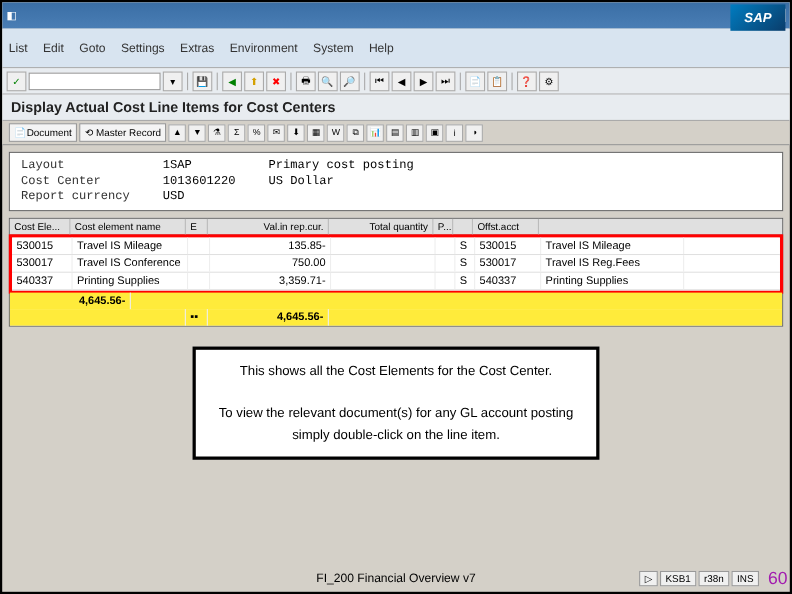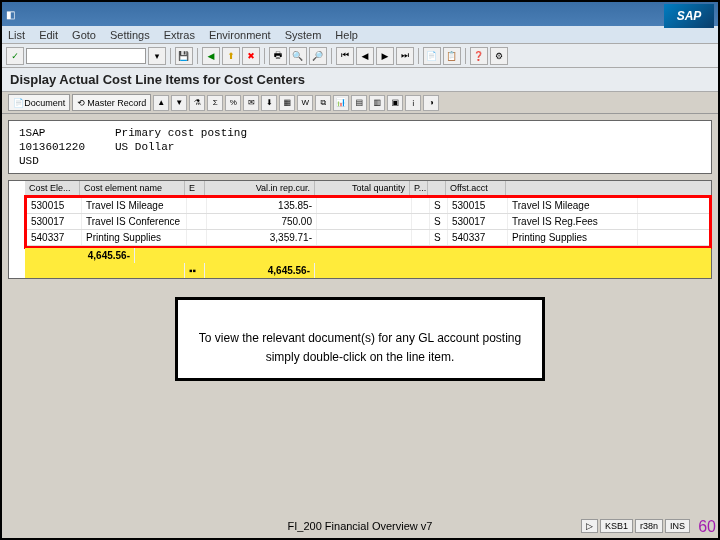--- a/index.html
+++ b/index.html
@@ -1,33 +1,33 @@
 <!DOCTYPE html>
 <html><head>
 <meta charset="utf-8">
 <style>
 * { box-sizing: border-box; margin: 0; padding: 0; }
 body { font-family: Arial, sans-serif; font-size: 10px; background: #d4d0c8; width: 720px; height: 540px; overflow: hidden; border: 2px solid #000; position: relative; }
 .titlebar { background: linear-gradient(to bottom, #3a6ea5, #4a7eb5); height: 24px; display: flex; align-items: center; justify-content: space-between; padding: 0 4px; color: #fff; }
 .titlebar-left { display: flex; align-items: center; gap: 2px; }
 .sap-logo { position: absolute; right: 4px; top: 2px; width: 50px; height: 24px; background: linear-gradient(135deg, #007cc0 0%, #0a3d6b 100%); display: flex; align-items: center; justify-content: center; color: #fff; font-weight: bold; font-size: 12px; font-style: italic; text-align: center; }
-.menubar { background: #d8e4f0; height: 18px; display: flex; align-items: center; padding: 0 6px; gap: 14px; font-size: 11px; color: #333; border-bottom: 1px solid #aaa; }
+.menubar { background: #d8e4f0; height: 36px; display: flex; align-items: center; padding: 0 6px; gap: 14px; font-size: 11px; color: #333; border-bottom: 1px solid #aaa; }
 .menubar span { cursor: pointer; }
 .toolbar { background: #e8ecf0; height: 24px; display: flex; align-items: center; padding: 0 4px; gap: 2px; border-bottom: 1px solid #aaa; }
 .tb-input { width: 120px; height: 16px; border: 1px solid #999; background: #fff; }
 .tb-btn { width: 18px; height: 18px; border: 1px solid #aaa; background: #f0f0f0; display: inline-flex; align-items: center; justify-content: center; font-size: 9px; cursor: pointer; }
 .tb-sep { width: 1px; height: 16px; background: #aaa; margin: 0 2px; }
 .page-title { background: #e8ecf0; padding: 4px 8px; font-size: 13px; font-weight: bold; color: #222; border-bottom: 1px solid #aaa; }
 .app-toolbar { background: #d4d0c8; height: 22px; display: flex; align-items: center; padding: 2px 6px; gap: 2px; border-bottom: 1px solid #999; }
 .app-btn-box { border: 1px solid #999; background: #f4f4f4; height: 17px; padding: 0 4px; display: inline-flex; align-items: center; font-size: 9px; cursor: pointer; }
 .app-icon { width: 16px; height: 16px; border: 1px solid #aaa; background: #f0f0f0; display: inline-flex; align-items: center; justify-content: center; font-size: 8px; cursor: pointer; }
 .info-panel { background: #fff; border: 1px solid #666; margin: 6px; padding: 6px 10px; font-family: 'Courier New', monospace; font-size: 11px; display: flex; gap: 30px; }
 .info-col { display: flex; flex-direction: column; gap: 2px; }
 .info-label { color: #333; }
-.grid { margin: 4px 6px; background: #fff; border: 1px solid #666; padding-left: 16px; }
+.grid { margin: 4px 6px; background: #fff; border: 1px solid #666; }
 .grid-header { display: flex; background: #e0e0e0; border-bottom: 1px solid #999; }
 .grid-header > div { padding: 2px 4px; border-right: 1px solid #bbb; font-size: 9px; overflow: hidden; white-space: nowrap; }
 .grid-row { display: flex; border-bottom: 1px solid #ddd; background: #fff; }
 .grid-row > div { padding: 2px 4px; border-right: 1px solid #eee; font-size: 10px; overflow: hidden; white-space: nowrap; }
 .highlight-box { border: 3px solid red; margin: -1px; }
 .subtotal-row { background: #ffeb3b; }
 .subtotal-row > div { font-weight: bold; padding: 2px 4px; border-right: 1px solid #eee; font-size: 10px; overflow: hidden; white-space: nowrap; }
 .col-elem { width: 55px; }
 .col-name { width: 105px; }
 .col-e { width: 20px; }
@@ -115,20 +115,25 @@
   <span class="app-icon">⧉</span>
   <span class="app-icon">📊</span>
   <span class="app-icon">▤</span>
   <span class="app-icon">▥</span>
   <span class="app-icon">▣</span>
   <span class="app-icon">ℹ</span>
   <span class="app-icon">◑</span>
 </div>
 
 <div class="info-panel">
+  <div class="info-col">
+    <span class="info-label">Layout</span>
+    <span class="info-label">Cost Center</span>
+    <span class="info-label">Report currency</span>
+  </div>
   <div class="info-col">
     <span>1SAP</span>
     <span>1013601220</span>
     <span>USD</span>
   </div>
   <div class="info-col">
     <span>Primary cost posting</span>
     <span>US Dollar</span>
   </div>
 </div>
@@ -183,20 +188,21 @@
     <div class="col-val">4,645.56-</div>
   </div>
   <div class="subtotal-row" style="display:flex">
     <div style="width:160px"></div>
     <div style="width:20px">▪▪</div>
     <div class="col-val">4,645.56-</div>
   </div>
 </div>
 
 <div class="instruction-box">
+  <div>This shows all the Cost Elements for the Cost Center.</div>
   <br>
   <div>To view the relevant document(s) for any GL account posting simply double-click on the line item.</div>
 </div>
 
 <div class="footer">
   <span>FI_200 Financial Overview v7</span>
   <div class="footer-right" style="right:28px">
     <span class="status-box">▷</span>
     <span class="status-box">KSB1</span>
     <span class="status-box">r38n</span>

